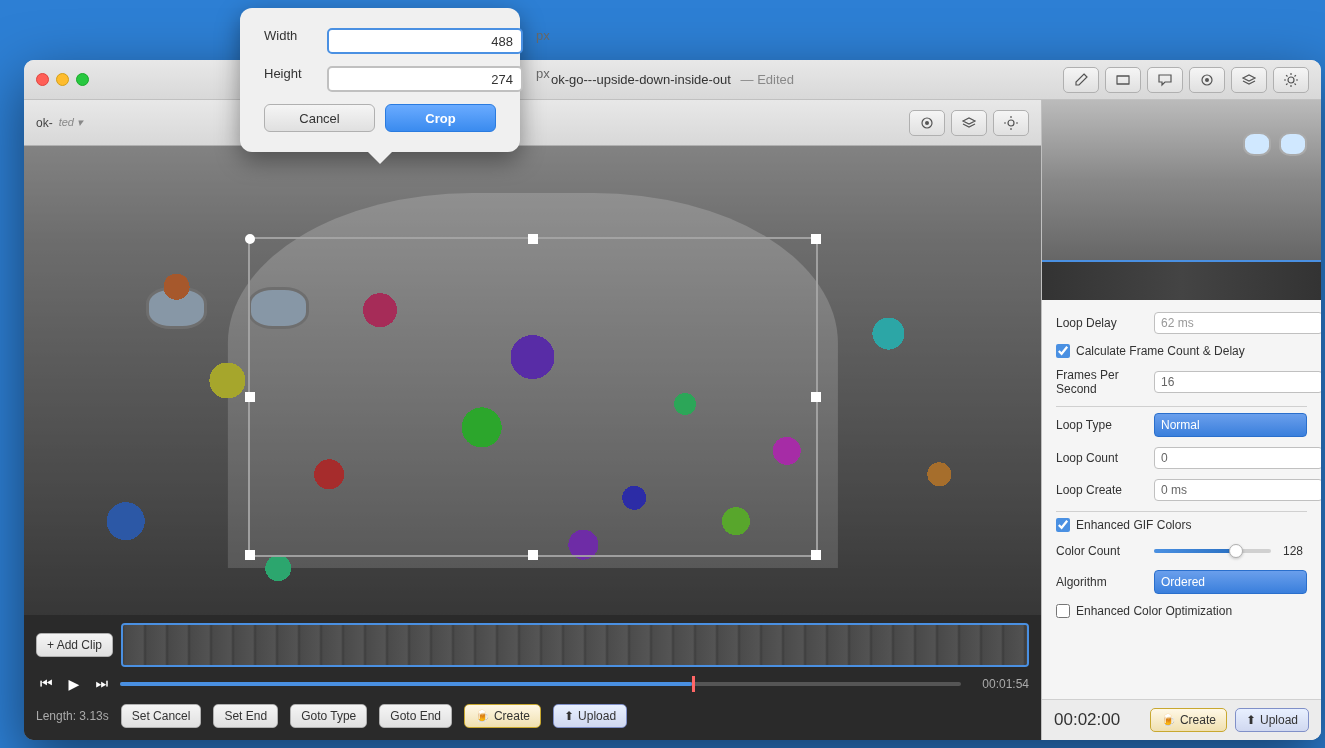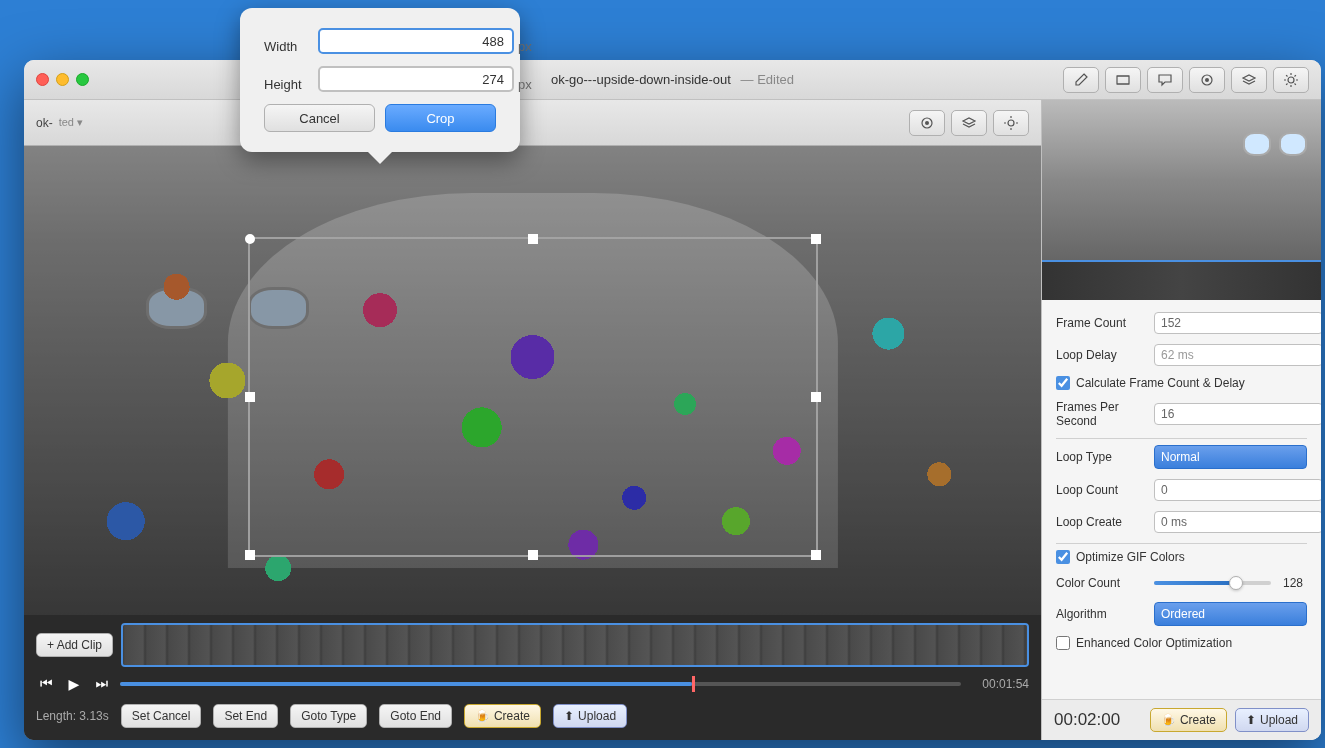--- a/index.html
+++ b/index.html
@@ -470,23 +470,23 @@
       position: absolute;
       bottom: -12px;
       left: 50%;
       transform: translateX(-50%);
       border-left: 12px solid transparent;
       border-right: 12px solid transparent;
       border-top: 12px solid #f0f0f0;
     }
     .dialog-field {
       display: flex;
-      align-items: flex-end;
+      align-items: flex-start;
       margin-bottom: 12px;
-      gap: 4px;
+      gap: 13px;
     }
     .dialog-label {
       font-size: 13px;
       color: #333;
       min-width: 50px;
     }
     .dialog-input {
       flex: 1;
       height: 26px;
       background: white;
@@ -520,21 +520,21 @@
     }
     .dialog-crop {
       flex: 1;
       height: 28px;
       background: linear-gradient(180deg, #6aabff 0%, #3a8bef 100%);
       border: 1px solid #2a7bdf;
       border-radius: 6px;
       font-size: 13px;
       cursor: pointer;
       color: white;
-      font-weight: 400;
+      font-weight: 700;
     }
 
     
     .airplane-content-right {
       width: 100%;
       height: 100%;
       background: radial-gradient(ellipse at 50% 50%, #7a7a7a 0%, #4a4a4a 100%);
     }
   </style>
 </head>
@@ -589,21 +589,21 @@
       </div>
     </div>
   </div>
 
   <div class="content-area">
 
     <div class="left-panel">
 
       <div class="left-toolbar">
         <span style="font-size:12px; color:#444;">ok-</span>
-        <span style="font-size:11px; color:#888;">ted ▾</span>
+        <span style="font-size:11px; color:#888;font-style:italic;">ted ▾</span>
         <div class="left-toolbar-right">
           <div class="toolbar-btn">
             <svg width="16" height="16" viewBox="0 0 16 16" fill="none">
                 <circle cx="8" cy="8" r="5" stroke="#555" stroke-width="1.2" fill="none"></circle>
                 <circle cx="8" cy="8" r="2" fill="#555"></circle>
               </svg>
           </div>
           <div class="toolbar-btn">
             <svg width="16" height="16" viewBox="0 0 16 16" fill="none">
                 <path d="M2 6l6-3 6 3-6 3-6-3z" stroke="#555" stroke-width="1.2" fill="none"></path>
@@ -689,25 +689,20 @@
           </div>
         </div>
         <div class="gif-filmstrip"></div>
         <div style="position:absolute;bottom:44px;right:6px;display:flex;gap:6px;">
           
         </div>
       </div>
 
       <div class="settings-panel">
 
-        <div class="setting-row">
-          <span class="setting-label">Frame Count</span>
-          <input class="setting-input" type="text" value="152" style="">
-
-        </div>
 
         <div class="setting-row">
           <span class="setting-label">Loop Delay</span>
           <input class="setting-input" type="text" value="62 ms" style="color: rgb(153, 153, 153);">
 
         </div>
 
         <div class="checkbox-row">
           <input type="checkbox" class="cb" checked="" style="">
           <span class="cb-label">Calculate Frame Count &amp; Delay</span>
@@ -739,21 +734,21 @@
         <div class="setting-row">
           <span class="setting-label">Loop Create</span>
           <input class="setting-input" type="text" value="0 ms" style="">
 
         </div>
 
         <div class="divider"></div>
 
         <div class="checkbox-row">
           <input type="checkbox" class="cb" checked="" style="">
-          <span class="cb-label">Optimize GIF Colors</span>
+          <span class="cb-label">Enhanced GIF Colors</span>
         </div>
 
         <div class="setting-row">
           <span class="setting-label">Color Count</span>
           <div class="slider-container">
             <div class="slider-track">
               <div class="slider-fill"></div>
               <div class="slider-thumb"></div>
             </div>
           </div>

